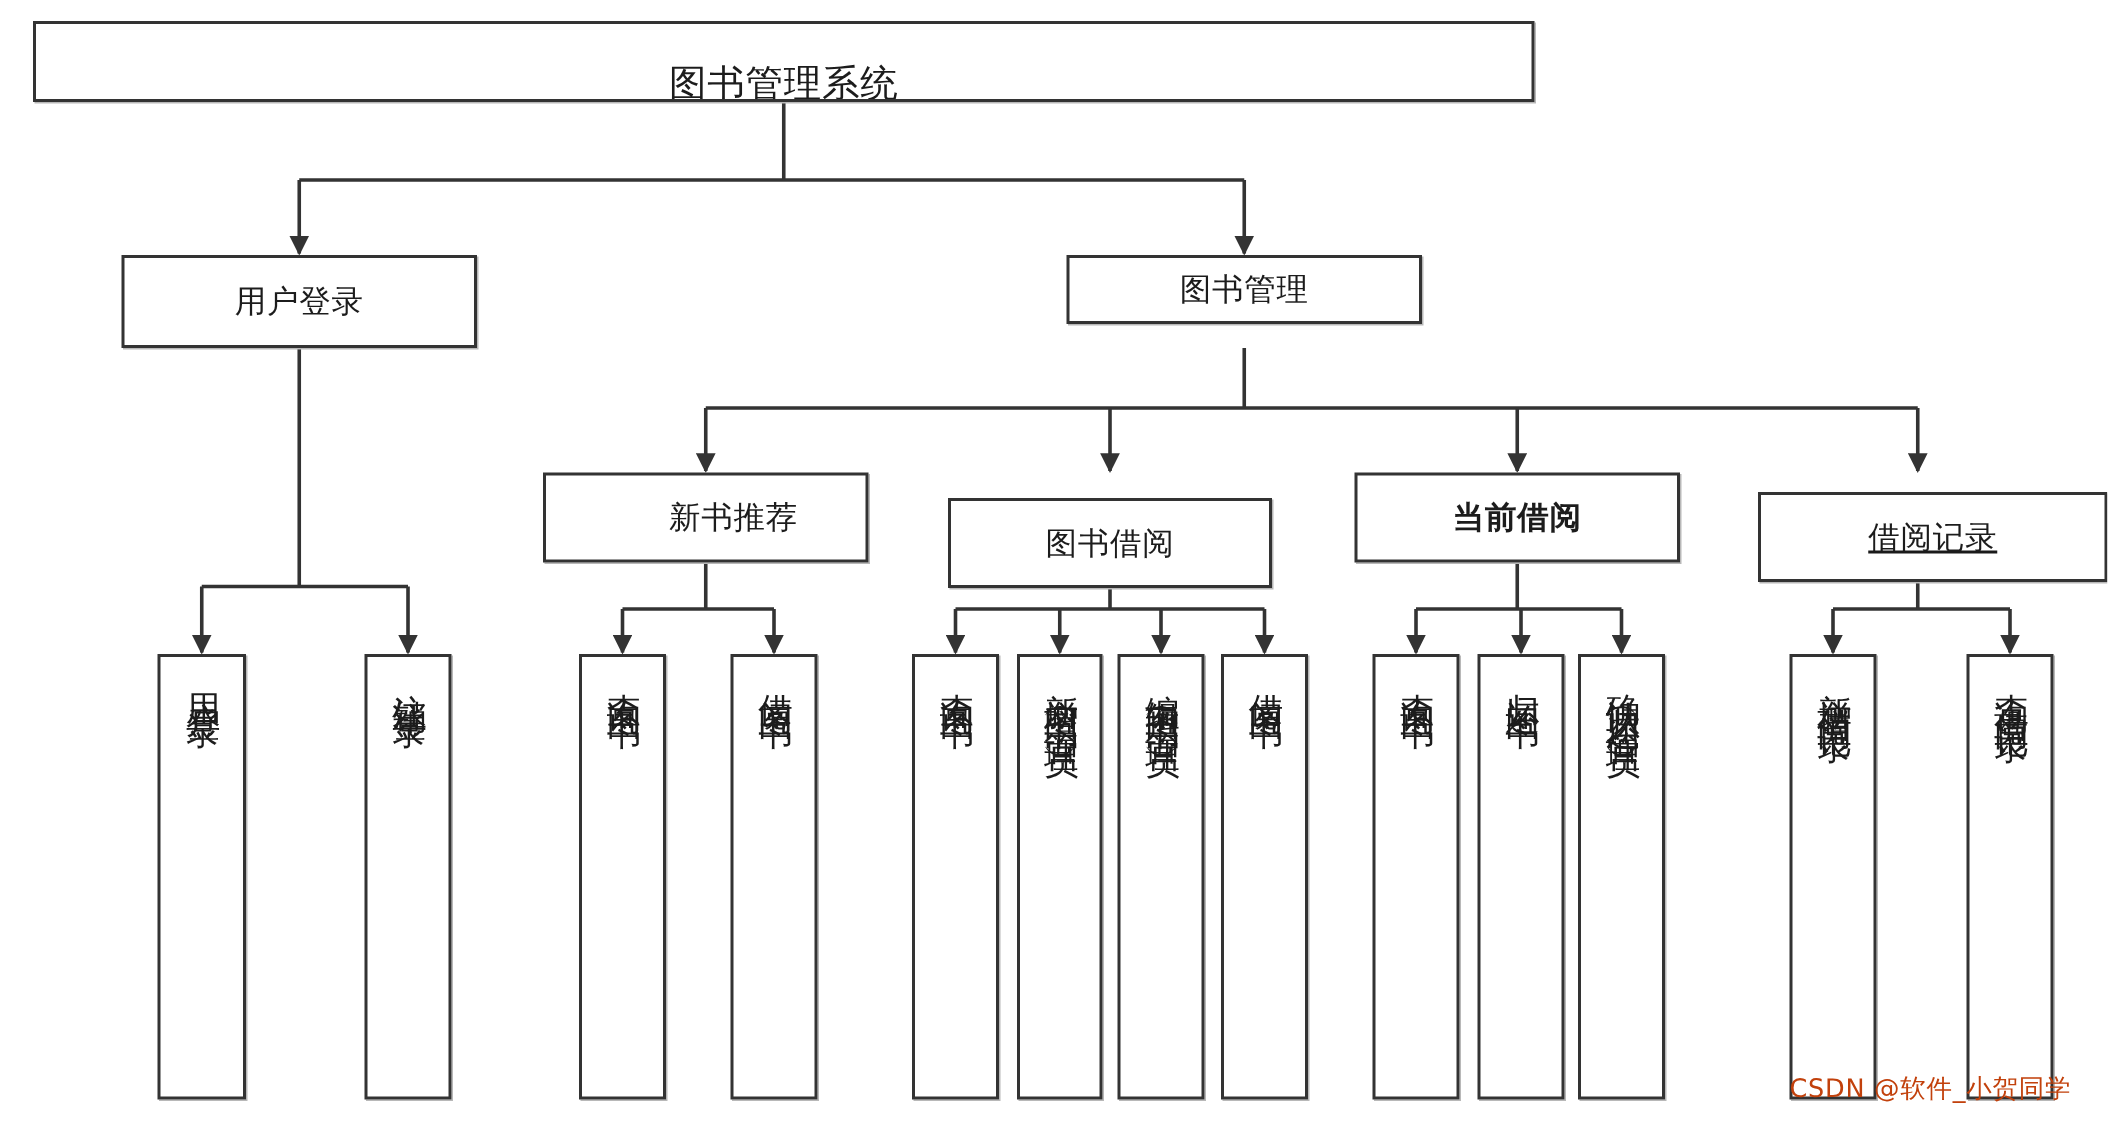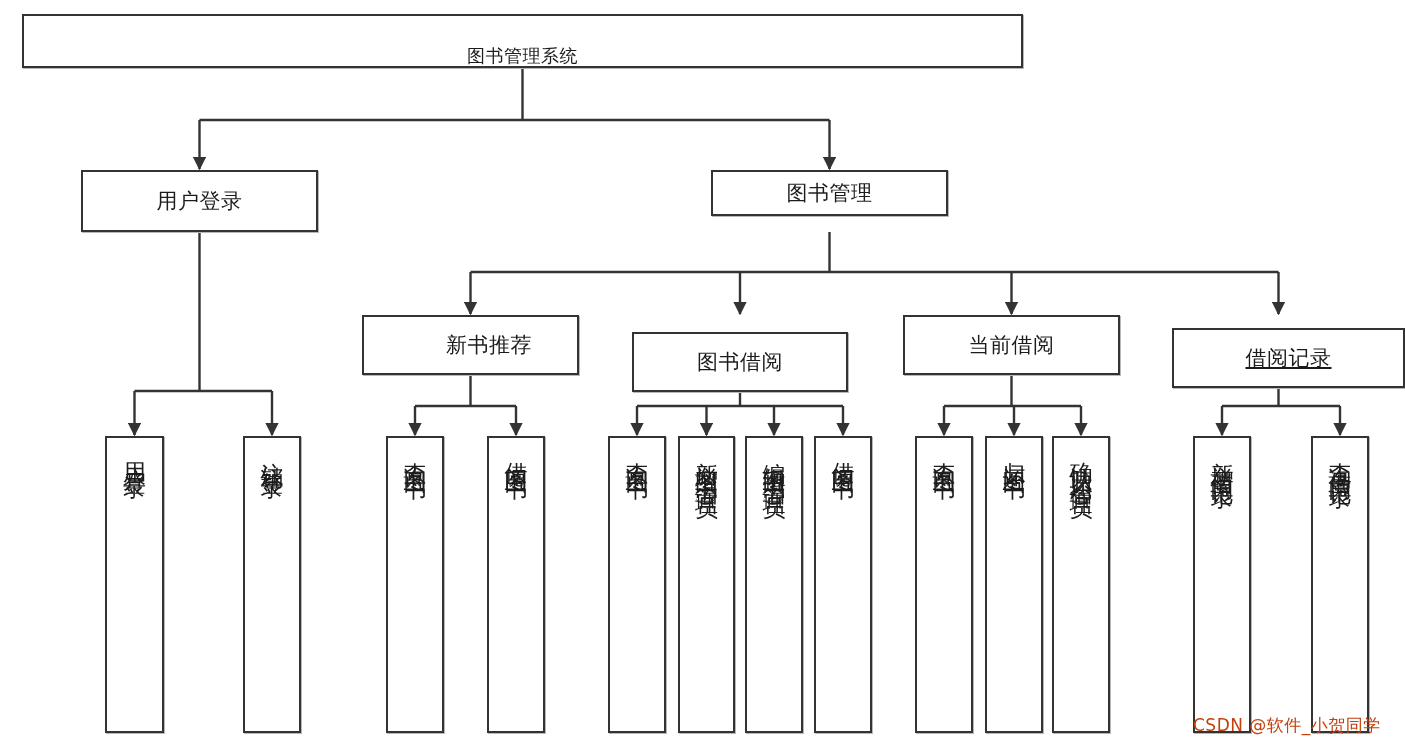--- a/index.html
+++ b/index.html
@@ -44,21 +44,21 @@
     line-height: 1.18;
     letter-spacing: 0.5px;
     color: #1c1c1c;
     white-space: nowrap;
   }
   
   .node.horizontal .node-label {
     font-size: 21px;
   }
   .node.root .node-label {
-    font-size: 18px;
+    font-size: 25px;
     margin-top: 29px;
   }
   
   .node.vertical {
     align-items: flex-start;
     justify-content: center;
     padding-top: 6px;
   }
   .node.vertical .node-label {
     writing-mode: vertical-rl;
@@ -130,21 +130,21 @@
       </div>
       <div class="node horizontal" style="left: 711px; top: 170px; width: 237px; height: 46px;">
         <span class="node-label">图书管理</span>
       </div>
       <div class="node horizontal" style="left: 362px; top: 315px; width: 217px; height: 60px; padding-left: 37px;">
         <span class="node-label">新书推荐</span>
       </div>
       <div class="node horizontal" style="left: 632px; top: 332px; width: 216px; height: 60px;">
         <span class="node-label">图书借阅</span>
       </div>
-      <div class="node horizontal" style="left: 903px; top: 315px; width: 217px; height: 60px;">
+      <div class="node horizontal" style="left: 903px; top: 315px; width: 217px; height: 60px; font-weight: bold;">
         <span class="node-label">当前借阅</span>
       </div>
       <div class="node horizontal" style="left: 1172px; top: 328px; width: 233px; height: 60px; text-decoration: underline;">
         <span class="node-label">借阅记录</span>
       </div>
       <div class="node vertical" style="left: 105px; top: 436px; width: 59px; height: 297px;">
         <span class="node-label">用户登录</span>
       </div>
       <div class="node vertical" style="left: 243px; top: 436px; width: 58px; height: 297px;">
         <span class="node-label">注销登录</span>

